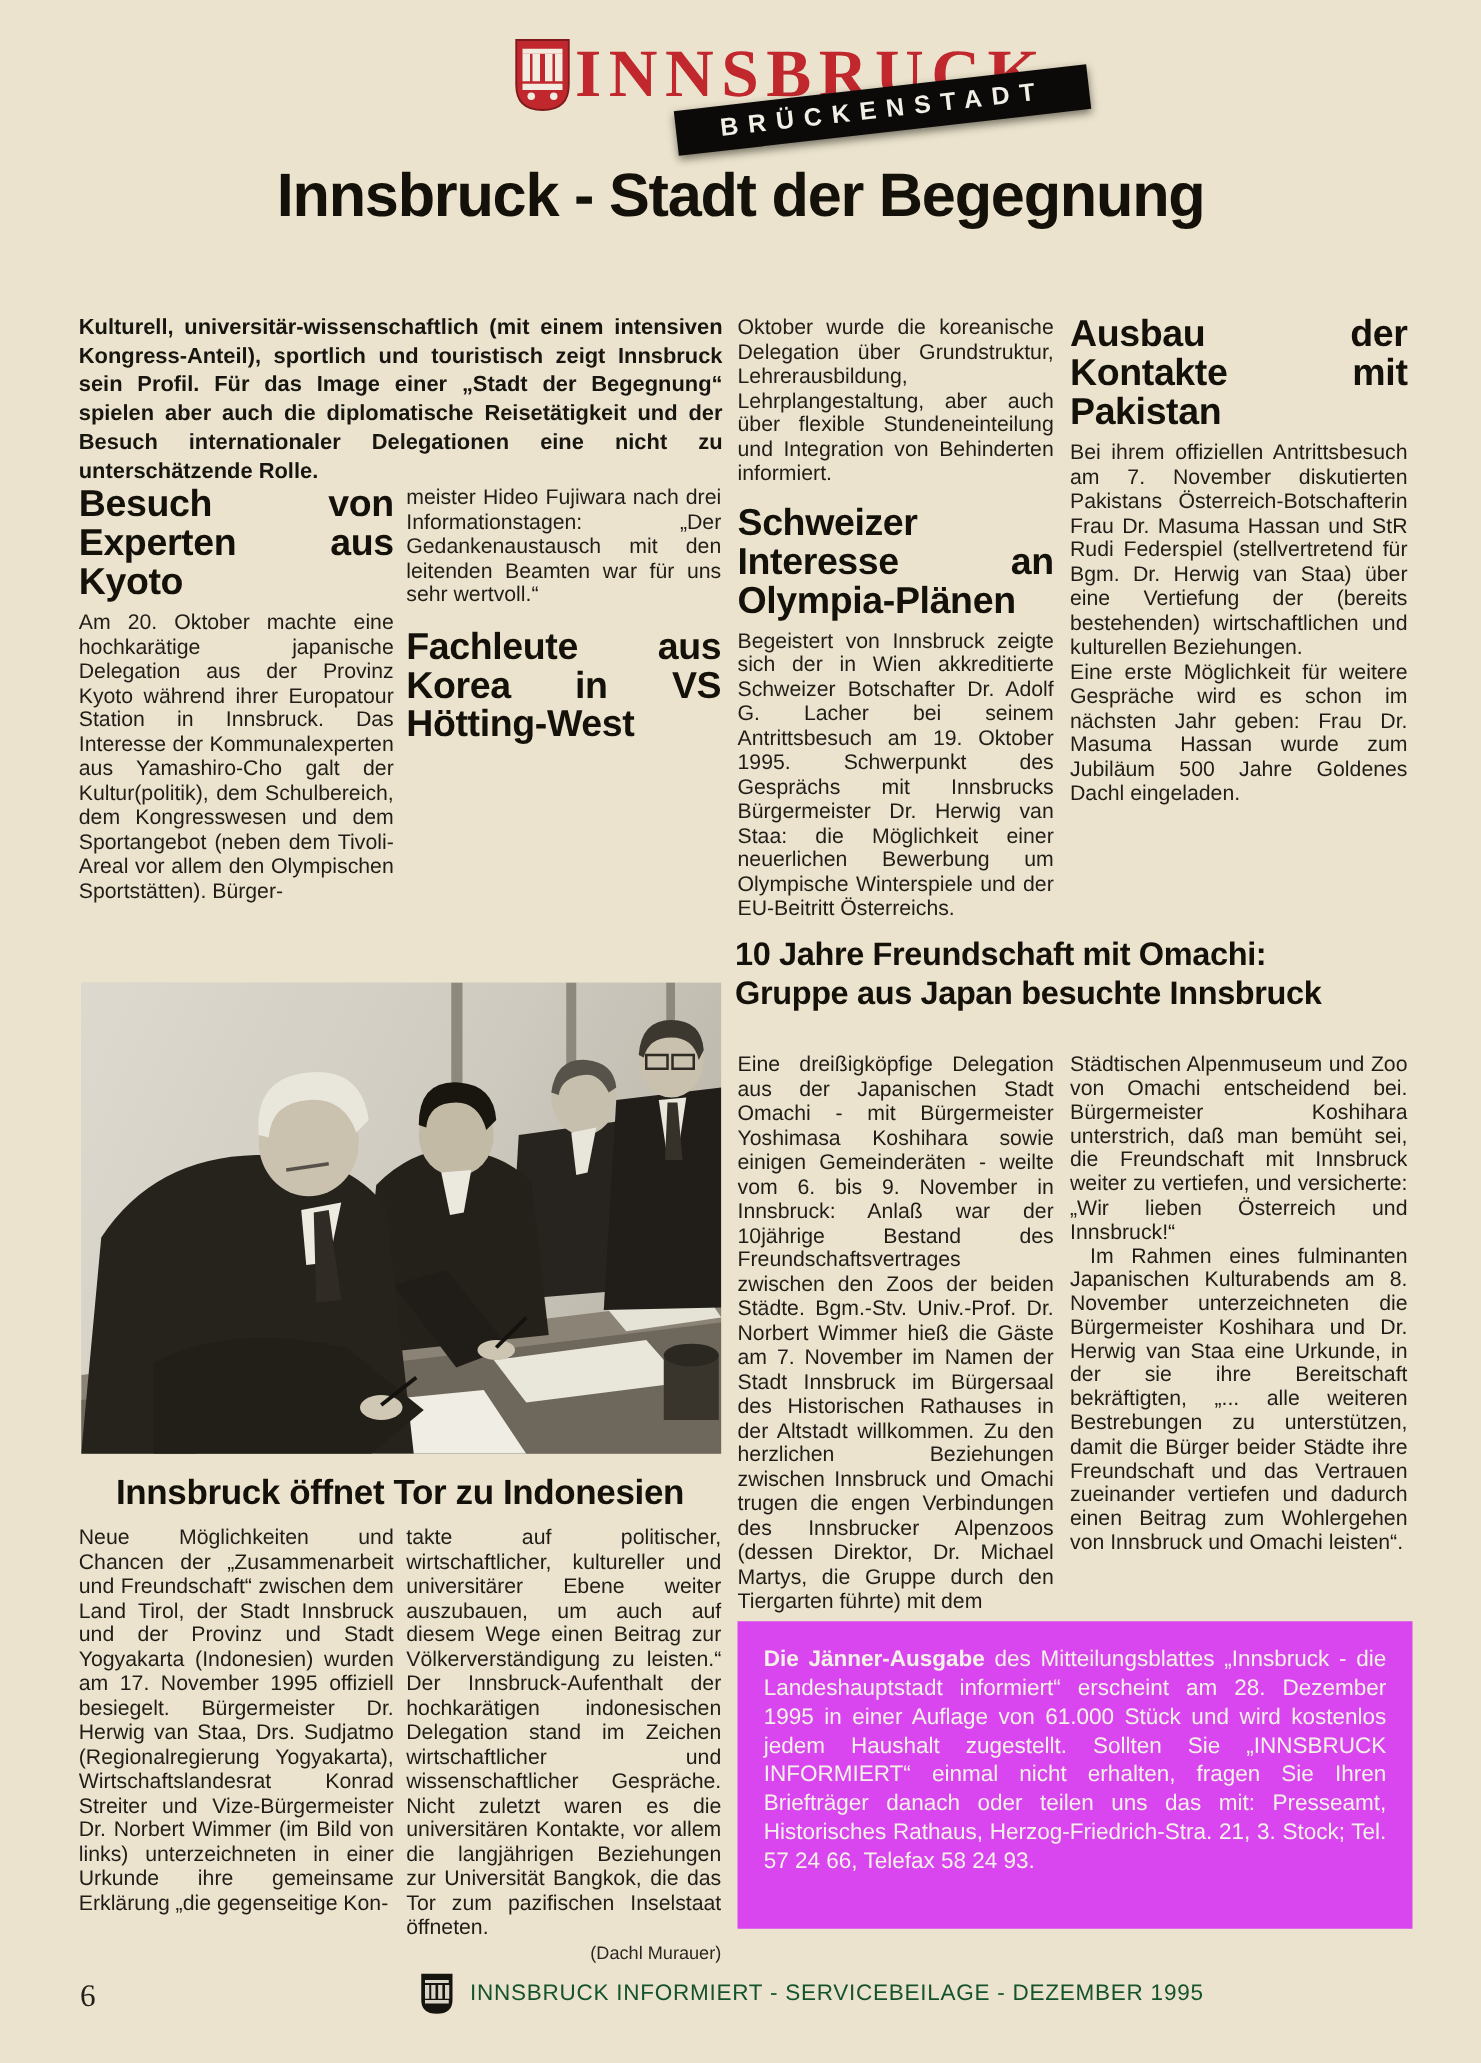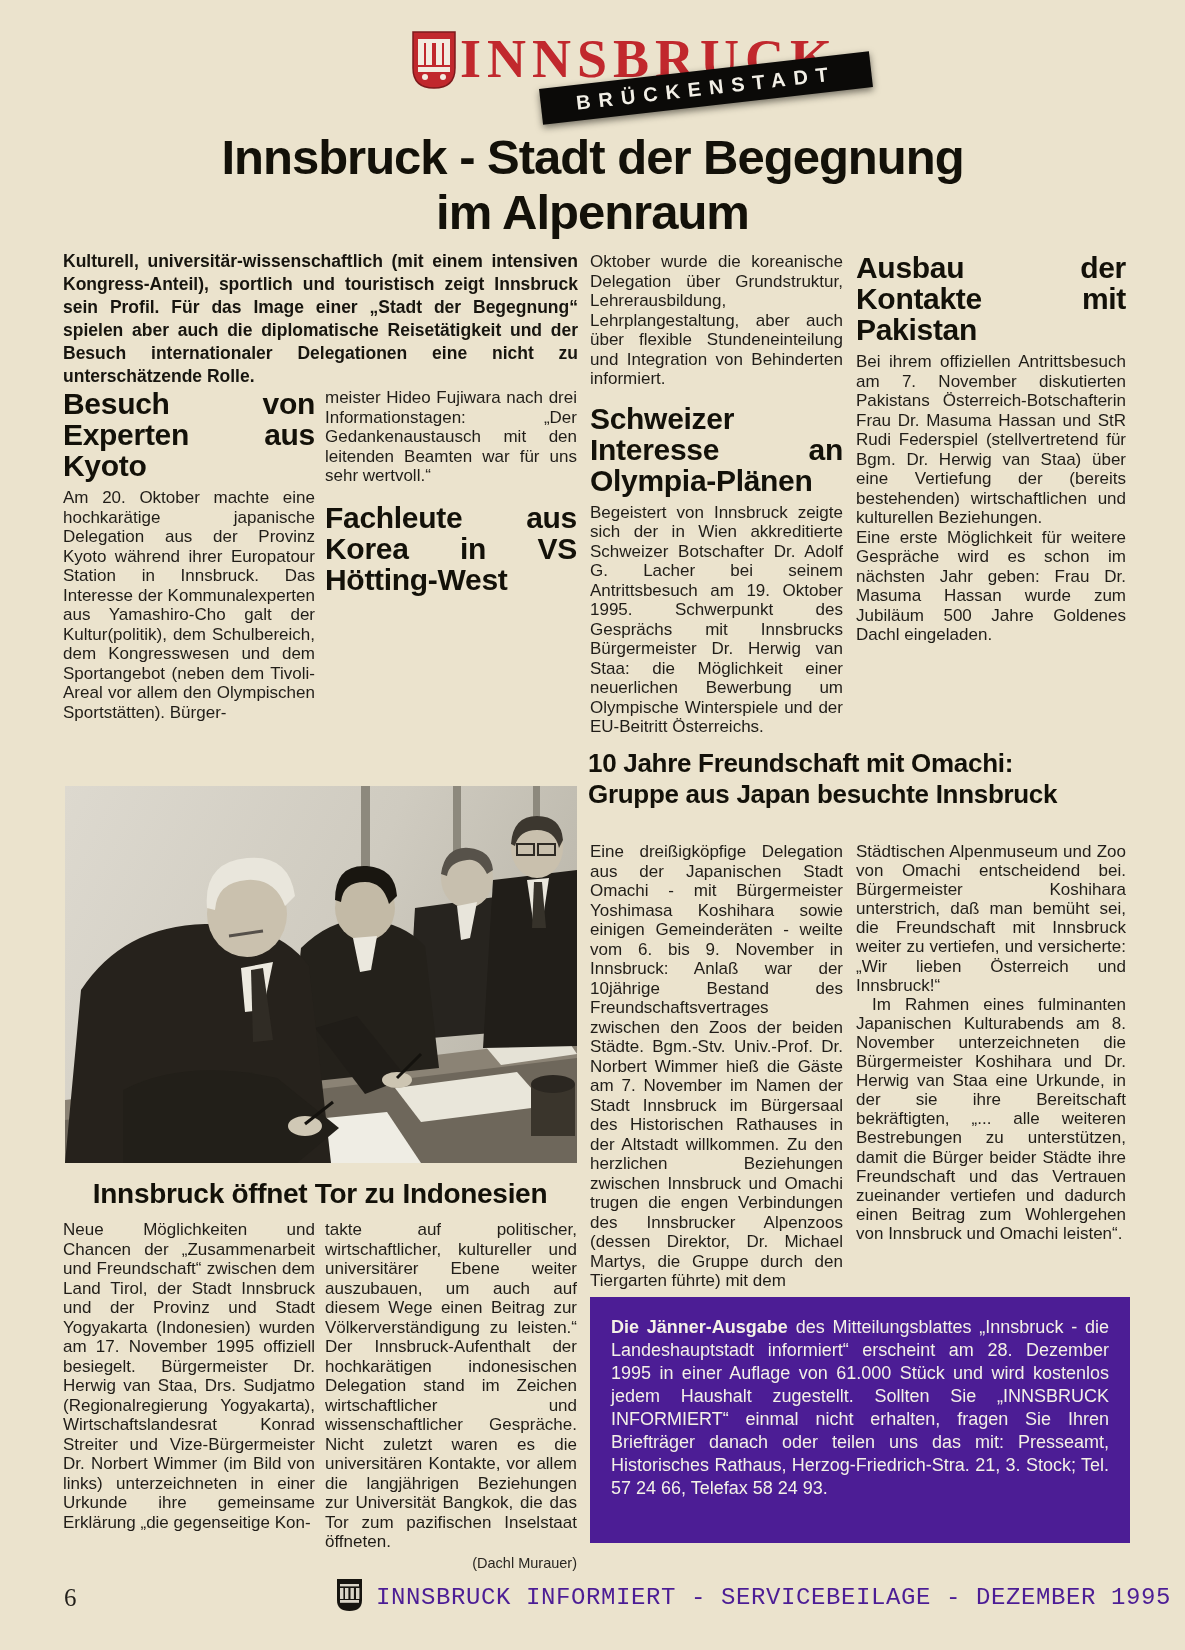--- a/index.html
+++ b/index.html
@@ -49,31 +49,31 @@
 
   
   .indo-head{position:absolute;left:63px;top:1178px;width:514px;text-align:center;
              font-weight:bold;font-size:28px;line-height:32px;letter-spacing:-0.3px;color:#131109;}
   #indo-left{left:63px;top:1220px;width:252px;}
   #indo-right{left:325px;top:1220px;width:252px;}
   .credit{text-align:right;font-size:14.5px;margin-top:2px;color:#2a2722;}
 
   
   .notice{position:absolute;left:590px;top:1297px;width:540px;height:246px;
-          background:#4c1d95;box-sizing:border-box;padding:19px 21px;
+          background:#d946ef;box-sizing:border-box;padding:19px 21px;
           color:#f4f1e7;font-size:18px;line-height:23px;text-align:justify;}
   .notice b{font-weight:bold;}
 
   
   .footer-num{position:absolute;left:64px;top:1584px;
               font-family:"Liberation Serif",serif;font-size:25px;color:#221f1a;}
   .footer-crest{position:absolute;left:336px;top:1578px;width:27px;height:34px;}
   .footer-line{position:absolute;left:376px;top:1584px;
-               font-family:Liberation Mono, monospace;font-size:24px;letter-spacing:0.6px;
-               color:#4c1d95;white-space:nowrap;}
+               font-family:Liberation Sans, sans-serif;font-size:18px;letter-spacing:0.6px;
+               color:#14532d;white-space:nowrap;}
 </style>
 </head>
 <body>
 
 <div class="page">
 
   <svg class="crest" viewBox="0 0 44 58">
     <path d="M1,1 h42 v36 q0,20 -21,20 q-21,0 -21,-20 z" fill="#c1282d" stroke="#7e1a1c" stroke-width="1.5"></path>
     <rect x="6" y="8" width="32" height="4" fill="#f2ece0"></rect>
     <rect x="6" y="12" width="6" height="22" fill="#f2ece0"></rect>
@@ -84,21 +84,20 @@
     <circle cx="13" cy="46" r="3" fill="#f2ece0"></circle>
     <circle cx="31" cy="46" r="3" fill="#f2ece0"></circle>
   </svg>
   <div class="masthead">INNSBRUCK</div>
   <div class="ribbon">
     <span>BRÜCKENSTADT</span>
   </div>
 
   <div class="title">
     <div>Innsbruck - Stadt der Begegnung</div>
-    <div>im Alpenraum</div>
   </div>
 
   <div class="intro jtext">Kulturell, universitär-wissenschaftlich (mit einem intensiven Kongress-Anteil), sportlich und touristisch zeigt Innsbruck sein Profil. Für das Image einer „Stadt der Begegnung“ spielen aber auch die diplomatische Reisetätigkeit und der Besuch internationaler Delegationen eine nicht zu unterschätzende Rolle.</div>
 
   <div class="col jtext" id="col1">
     <h2 class="col-head">Besuch von Experten aus Kyoto</h2>
     <p>Am 20. Oktober machte eine hochkarätige japanische Delegation aus der Provinz Kyoto während ihrer Europatour Station in Innsbruck. Das Interesse der Kommunalexperten aus Yamashiro-Cho galt der Kultur(politik), dem Schulbereich, dem Kongresswesen und dem Sportangebot (neben dem Tivoli-Areal vor allem den Olympischen Sportstätten). Bürger-</p>
   </div>
 
   <div class="col jtext" id="col2">

